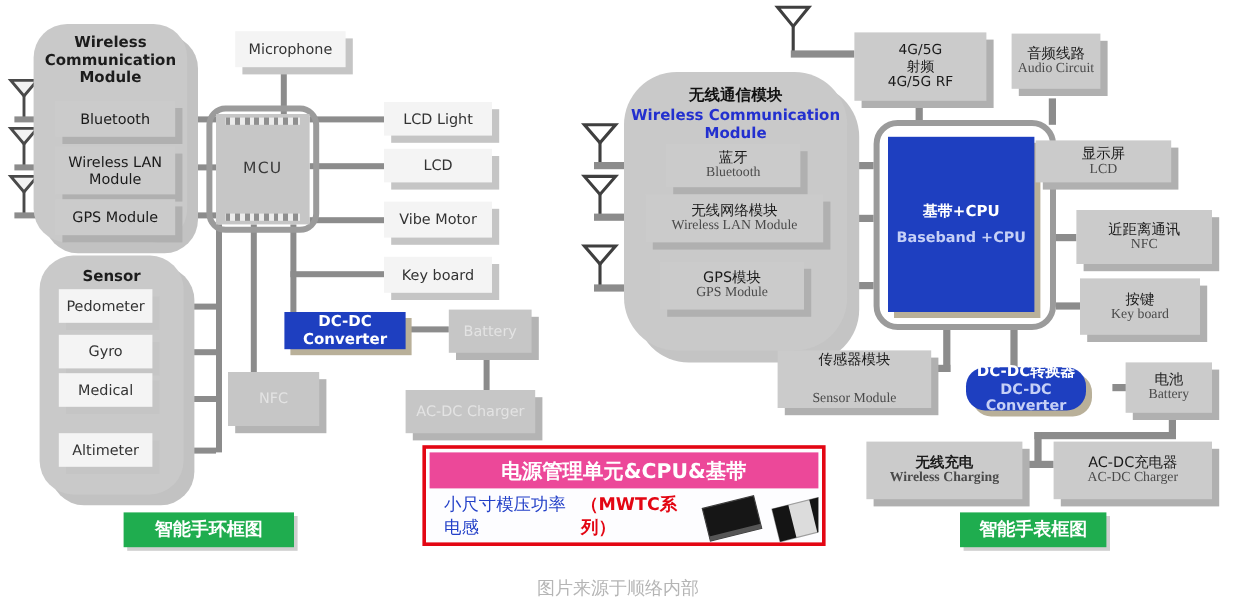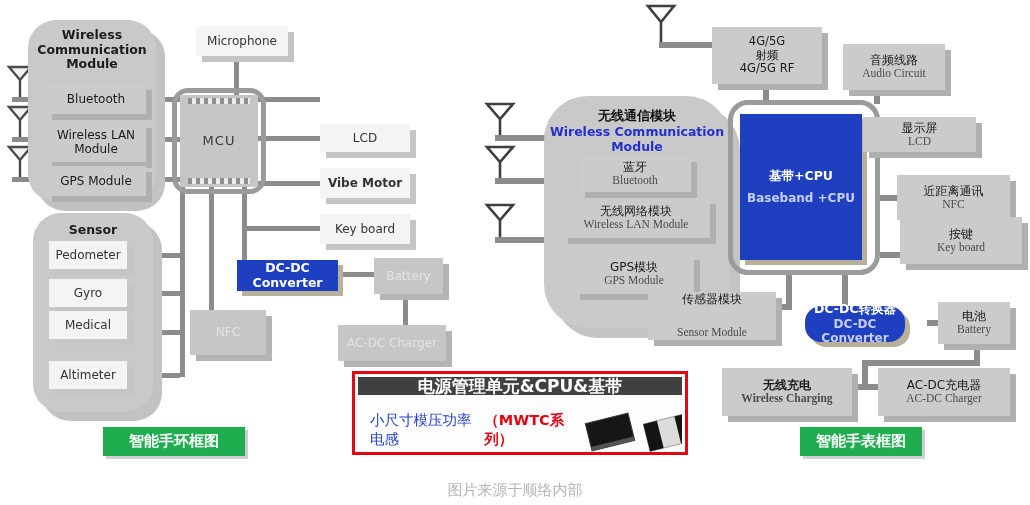--- a/index.html
+++ b/index.html
@@ -24,21 +24,21 @@
   .chipframe{border:5px solid #9b9b9b;border-radius:16px;background:transparent;}
   .mcu{background:#c6c6c6;font-size:13px;color:#3a3a3a;letter-spacing:1px;}
   .pins{position:absolute;left:8px;right:8px;height:6px;
         background:repeating-linear-gradient(90deg,#8f8f8f 0 4px,#ececec 4px 8px);}
   .glabel{background:#1fad4f;color:#fff;font-weight:bold;font-size:15px;
           display:flex;align-items:center;justify-content:center;box-shadow:3px 3px 0 #cfcfcf;}
   .wm-title{font-weight:bold;font-size:12.5px;color:#1c1c1c;}
   .wm2-zh{font-weight:bold;font-size:13px;color:#111;}
   .wm2-en{font-weight:bold;font-size:12.5px;color:#2330cf;}
   .promo{border:3px solid #e30613;background:#fdfdff;}
-  .promo-head{position:absolute;left:3px;right:3px;top:3px;height:18px;background:#404040;
+  .promo-head{position:absolute;left:3px;right:3px;top:3px;height:30px;background:#ec4899;
               color:#fff;font-weight:bold;font-size:17px;display:flex;align-items:center;justify-content:center;}
   .promo-body{position:absolute;left:3px;right:3px;top:37px;bottom:3px;display:flex;
               align-items:center;padding-left:12px;gap:4px;font-size:14.5px;}
   .promo-main{color:#2340c8;}
   .promo-series{color:#e30613;font-weight:bold;}
   .caption{color:#b5b5b5;font-size:15px;text-align:center;}
 </style>
 </head>
 <body>
 
@@ -92,24 +92,27 @@
     <span>Microphone</span>
   </div>
 
   <div class="abs chipframe" style="left:172px;top:88px;width:94px;height:106px;"></div>
   <div class="bx mcu" style="left:180px;top:95px;width:78px;height:92px;">
     <i class="pins" style="top:3px;"></i>
     <span>MCU</span>
     <i class="pins" style="bottom:3px;"></i>
   </div>
 
+  <div class="bx white" style="left:320px;top:85px;width:90px;height:28px;">
+    <span>LCD Light</span>
+    </div>
   <div class="bx white" style="left:320px;top:124px;width:90px;height:28px;">
     <span>LCD</span>
     </div>
-  <div class="bx white" style="left:320px;top:168px;width:90px;height:30px;font-weight:bold;">
+  <div class="bx white" style="left:320px;top:168px;width:90px;height:30px;">
     <span>Vibe Motor</span>
     </div>
   <div class="bx white" style="left:320px;top:214px;width:90px;height:30px;">
     <span>Key board</span>
     </div>
 
   <div class="abs cont" style="left:33px;top:213px;width:120px;height:199px;">
     <div class="bx wm-title" style="left:0;top:8px;width:120px;height:18px;position:absolute;">Sensor</div>
     <div class="bx white" style="left:16px;top:28px;width:78px;height:28px;">Pedometer</div>
     <div class="bx white" style="left:16px;top:66px;width:78px;height:28px;">Gyro</div>
@@ -186,21 +189,21 @@
   <i class="ln" style="left:880px;top:252px;width:20px;height:6px;"></i>
   <i class="ln" style="left:786px;top:275px;width:6px;height:35px;"></i>
   <i class="ln" style="left:776px;top:304px;width:16px;height:6px;"></i>
   <i class="ln" style="left:842px;top:275px;width:6px;height:31px;"></i>
   <i class="ln" style="left:927px;top:320px;width:13px;height:6px;"></i>
   <i class="ln" style="left:974px;top:344px;width:6px;height:20px;"></i>
   <i class="ln" style="left:862px;top:360px;width:118px;height:6px;"></i>
   <i class="ln" style="left:862px;top:360px;width:6px;height:28px;"></i>
   <i class="ln" style="left:852px;top:384px;width:26px;height:6px;"></i>
 
-  <div class="abs cont2" style="left:544px;top:60px;width:186px;height:232px;margin-top:36px;">
+  <div class="abs cont2" style="left:520px;top:60px;width:186px;height:232px;">
     <div class="bx wm2-zh" style="left:0;top:12px;width:186px;height:16px;position:absolute;">无线通信模块</div>
     <div class="bx wm2-en pre" style="left:0;top:28px;width:186px;height:32px;position:absolute;">Wireless Communication
 Module</div>
     <div class="bx grey" style="left:35px;top:60px;width:112px;height:36px;">
       <span class="zh">蓝牙</span>
       <span class="en">Bluetooth</span>
     </div>
     <div class="bx grey" style="left:18px;top:102px;width:148px;height:40px;">
       <span class="zh">无线网络模块</span>
       <span class="en">Wireless LAN Module</span>
@@ -208,40 +211,40 @@
     <div class="bx grey" style="left:30px;top:158px;width:120px;height:40px;">
       <span class="zh">GPS模块</span>
       <span class="en">GPS Module</span>
     </div>
   </div>
 
   <div class="bx grey pre" style="left:712px;top:27px;width:110px;height:57px;font-size:11.5px;text-align:center;">
     <span class="pre">4G/5G
 射频
 4G/5G RF</span></div>
-  <div class="bx grey" style="left:843px;top:44px;width:102px;height:46px;">
+  <div class="bx grey" style="left:843px;top:28px;width:74px;height:46px;">
     <span class="zh">音频线路</span>
     <span class="en">Audio Circuit</span>
   </div>
 
   <div class="abs chipframe" style="left:728px;top:100px;width:152px;height:175px;border-radius:20px;"></div>
   <div class="bx blue" style="left:740px;top:114px;width:122px;height:146px;gap:8px;">
     <span>基带+CPU</span>
     <span class="en2">Baseband +CPU</span>
   </div>
 
   <div class="bx grey" style="left:863px;top:117px;width:113px;height:35px;">
     <span class="zh">显示屏</span>
     <span class="en">LCD</span>
   </div>
   <div class="bx grey" style="left:897px;top:175px;width:113px;height:45px;">
     <span class="zh">近距离通讯</span>
     <span class="en">NFC</span>
   </div>
-  <div class="bx grey" style="left:900px;top:217px;width:122px;height:47px;">
+  <div class="bx grey" style="left:900px;top:232px;width:100px;height:47px;">
     <span class="zh">按键</span>
     <span class="en">Key board</span>
   </div>
 
   <div class="bx grey" style="left:648px;top:292px;width:128px;height:48px;justify-content:space-between;">
     <span class="zh">传感器模块</span>
     <span class="en">Sensor Module</span>
   </div>
   <div class="bx blue" style="left:805px;top:306px;width:100px;height:36px;border-radius:16px;">
     <span>DC-DC转换器</span>

